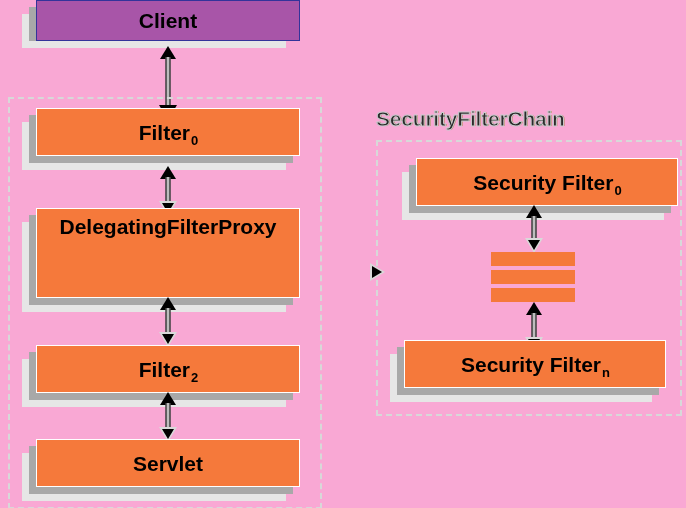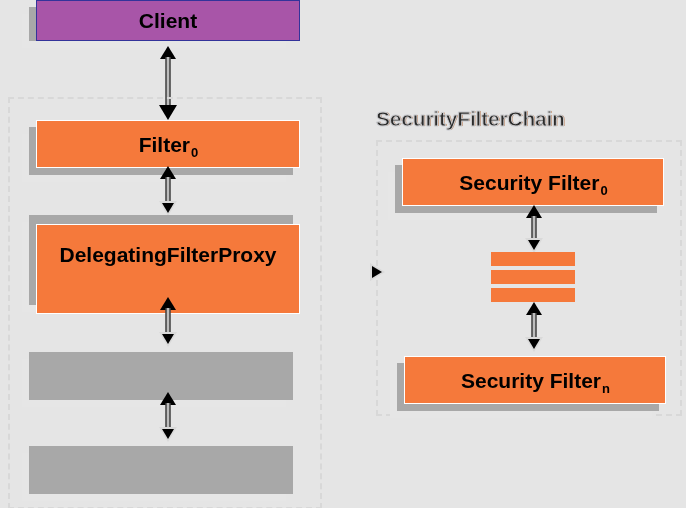--- a/index.html
+++ b/index.html
@@ -1,18 +1,18 @@
 <!DOCTYPE html>
 <html><head>
 <meta charset="utf-8">
 <style>
   html,body{margin:0;padding:0;background:#000;}
   body{width:686px;height:508px;overflow:hidden;
        font-family:"Liberation Sans","DejaVu Sans",sans-serif;}
-  #stage{position:relative;width:686px;height:508px;background:#e5e5e5;}
+  #stage{position:relative;width:686px;height:508px;background:#f9a8d4;}
 
   
   .chain-box{position:absolute;border:2px dashed #d8d8d8;box-sizing:border-box;}
   .chain-label{position:absolute;font-size:21px;font-weight:700;
       color:#2b2b2b;letter-spacing:-0.2px;white-space:nowrap;
       -webkit-text-stroke:0.9px #cfcfcf;
       text-shadow:0 0 1px #8899cc, 1px 0 0 #c8885a;}
 
   
   .node{position:absolute;}
@@ -22,21 +22,21 @@
   .node .face{position:absolute;box-sizing:border-box;
       display:flex;align-items:center;justify-content:center;
       background:#f5793b;border:1.5px solid #ffffff;}
   .node.client .face{background:#a855a8;border:1.5px solid #33339a;}
   .node .label{font-size:21px;font-weight:700;color:#000;line-height:1;
       text-align:center;white-space:nowrap;}
   .node .label sub{font-size:13px;font-weight:700;vertical-align:baseline;
       position:relative;top:5px;left:1px;}
 
   
-  .dfp .face{display:block;padding:12px;margin-top:16px;}
+  .dfp .face{display:block;padding:0;}
   .dfp .dfp-title{height:36px;display:flex;align-items:center;
       justify-content:center;font-size:21px;font-weight:700;color:#000;}
   .dfp .inner{height:44px;margin:0 4px 4px 4px;box-sizing:border-box;
       border:2px solid #f5793b;background:#ffffff;
       background-image:repeating-linear-gradient(45deg,
          #f5793b 0px,#f5793b 1.4px,#ffffff 1.4px,#ffffff 15px);
       display:flex;align-items:center;justify-content:center;}
   .dfp .inner span{font-size:21px;font-weight:700;color:#000;
       background:transparent;white-space:nowrap;}
 
@@ -87,21 +87,21 @@
     <div class="stem" style="top:11px;height:48px;"></div>
     <div class="head-dn-o"></div>
     <div class="head-dn-i" style="border-top-color:#000;"></div>
     <div style="position:absolute;bottom:2px;left:50%;transform:translateX(-50%);
                 width:0;height:0;border-left:6px solid transparent;
                 border-right:6px solid transparent;border-top:10px solid #000;"></div>
   </div>
 
   <div class="chain-box" style="left:8px;top:97px;width:314px;height:412px;"></div>
 
-  <div class="node" style="left:22px;top:120px;width:234px;height:62px;">
+  <div class="node" style="left:22px;top:108px;width:234px;height:62px;">
     <div class="shadow2" style="left:0px;top:14px;width:264px;height:48px;"></div>
     <div class="shadow1" style="left:7px;top:7px;width:264px;height:48px;"></div>
     <div class="face" style="left:14px;top:0px;width:264px;height:48px;">
       <span class="label">
         <span>Filter</span><sub>0</sub>
       </span>
     </div>
   </div>
 
   <div class="arrow" style="left:152px;top:166px;width:32px;height:50px;">
@@ -130,45 +130,53 @@
                 width:0;height:0;border-left:9px solid transparent;
                 border-right:9px solid transparent;border-top:15px solid #d9d9d9;"></div>
     <div style="position:absolute;bottom:3px;left:50%;transform:translateX(-50%);
                 width:0;height:0;border-left:6px solid transparent;
                 border-right:6px solid transparent;border-top:10px solid #000;"></div>
   </div>
 
   <div class="node" style="left:22px;top:345px;width:278px;height:62px;">
     <div class="shadow2" style="left:0px;top:14px;width:264px;height:48px;"></div>
     <div class="shadow1" style="left:7px;top:7px;width:264px;height:48px;"></div>
+    <div class="face" style="left:14px;top:0px;width:264px;height:48px;">
+      <span class="label">
+        <span>Filter</span><sub>2</sub>
+      </span>
+    </div>
   </div>
 
   <div class="arrow" style="left:152px;top:392px;width:32px;height:50px;">
     <div class="head-up"></div>
     <div class="stem" style="top:11px;height:26px;"></div>
     <div style="position:absolute;bottom:0;left:50%;transform:translateX(-50%);
                 width:0;height:0;border-left:9px solid transparent;
                 border-right:9px solid transparent;border-top:15px solid #d9d9d9;"></div>
     <div style="position:absolute;bottom:3px;left:50%;transform:translateX(-50%);
                 width:0;height:0;border-left:6px solid transparent;
                 border-right:6px solid transparent;border-top:10px solid #000;"></div>
   </div>
 
   <div class="node" style="left:22px;top:439px;width:278px;height:62px;">
     <div class="shadow2" style="left:0px;top:14px;width:264px;height:48px;"></div>
     <div class="shadow1" style="left:7px;top:7px;width:264px;height:48px;"></div>
+    <div class="face" style="left:14px;top:0px;width:264px;height:48px;">
+      <span class="label">Servlet</span>
+    </div>
   </div>
 
   <div class="chain-label" style="left:376px;top:107px;">SecurityFilterChain</div>
   <div class="chain-box" style="left:376px;top:140px;width:306px;height:276px;"></div>
 
   <div class="link-head" style="left:370px;top:263px;"></div>
   <div class="link-head-i" style="left:372px;top:266px;"></div>
 
-  <div class="node" style="left:388px;top:158px;width:276px;height:48px;">
+  <div class="node" style="left:402px;top:158px;width:276px;height:48px;">
     <div class="shadow2" style="left:0px;top:14px;width:262px;height:48px;"></div>
     <div class="shadow1" style="left:7px;top:7px;width:262px;height:48px;"></div>
     <div class="face" style="left:14px;top:0px;width:262px;height:48px;">
       <span class="label">
         <span>Security Filter</span><sub>0</sub>
       </span>
     </div>
   </div>
 
   <div class="arrow" style="left:518px;top:205px;width:32px;height:48px;">
@@ -190,21 +198,21 @@
     <div class="head-up"></div>
     <div class="stem" style="top:11px;height:26px;"></div>
     <div style="position:absolute;bottom:0;left:50%;transform:translateX(-50%);
                 width:0;height:0;border-left:9px solid transparent;
                 border-right:9px solid transparent;border-top:15px solid #d9d9d9;"></div>
     <div style="position:absolute;bottom:3px;left:50%;transform:translateX(-50%);
                 width:0;height:0;border-left:6px solid transparent;
                 border-right:6px solid transparent;border-top:10px solid #000;"></div>
   </div>
 
-  <div class="node" style="left:390px;top:356px;width:276px;height:62px;">
+  <div class="node" style="left:390px;top:340px;width:276px;height:62px;">
     <div class="shadow2" style="left:0px;top:14px;width:262px;height:48px;"></div>
     <div class="shadow1" style="left:7px;top:7px;width:262px;height:48px;"></div>
     <div class="face" style="left:14px;top:0px;width:262px;height:48px;">
       <span class="label">
         <span>Security Filter</span><sub>n</sub>
       </span>
     </div>
   </div>
 
 </div>

